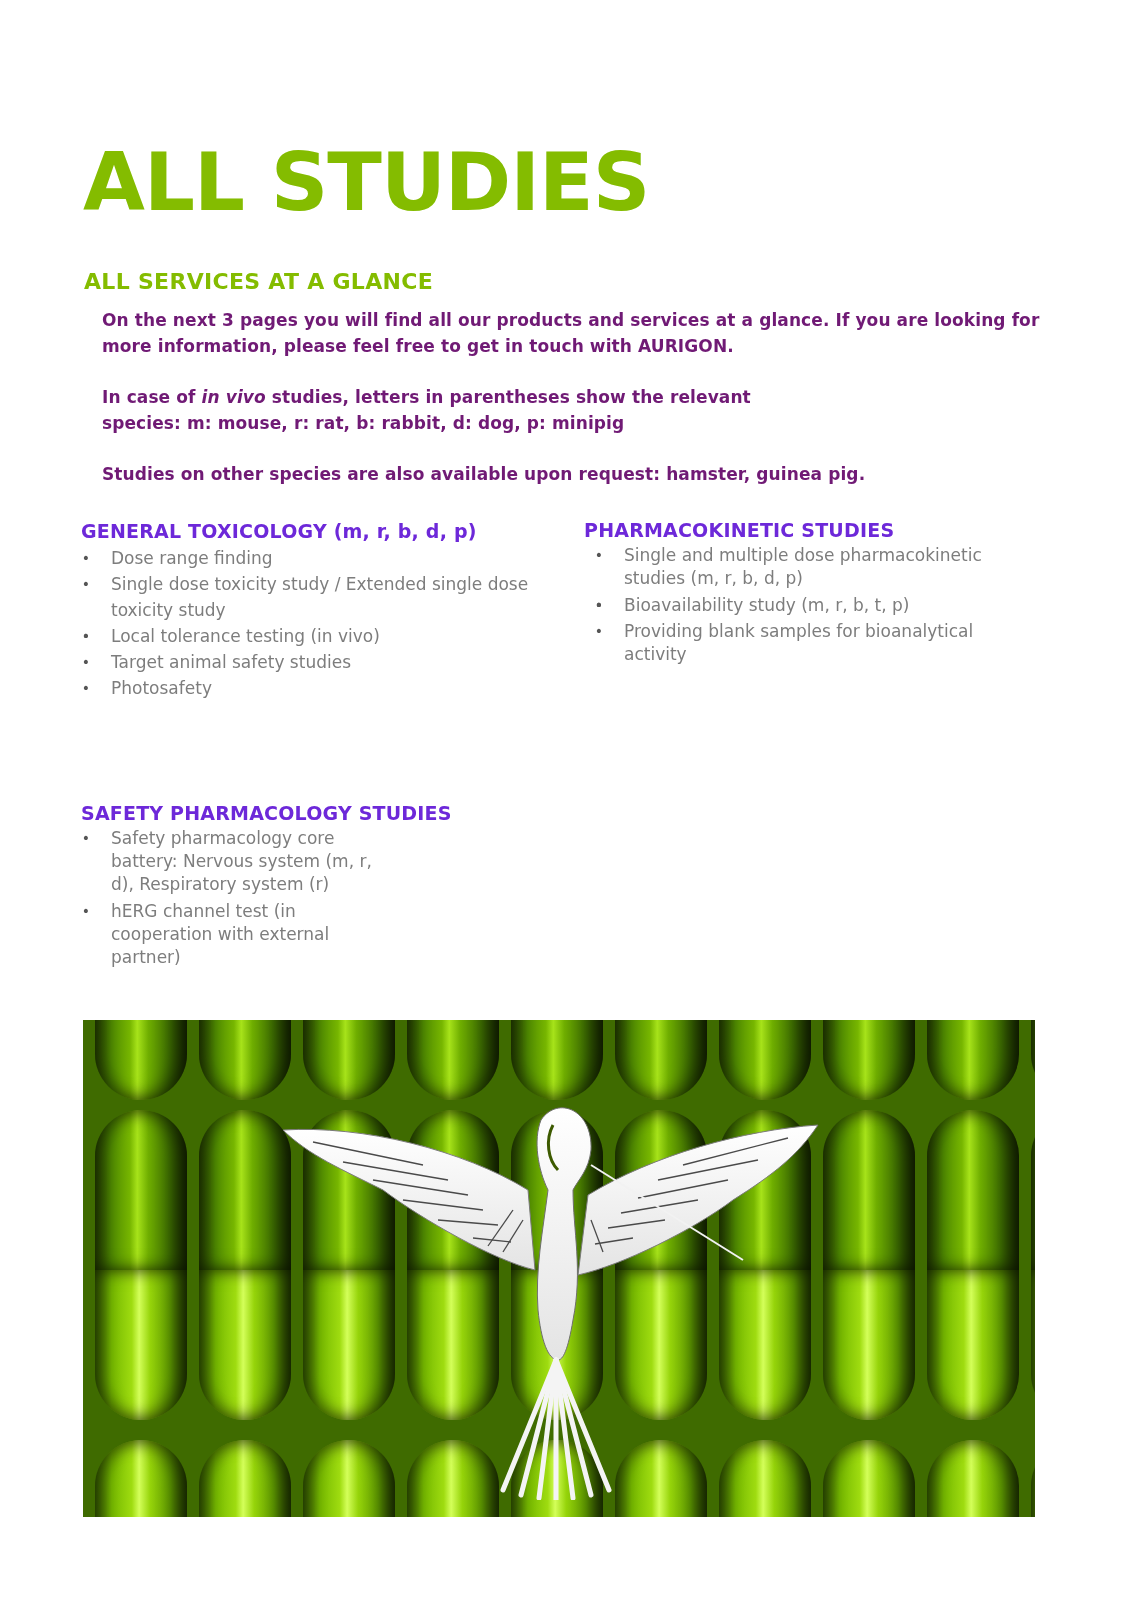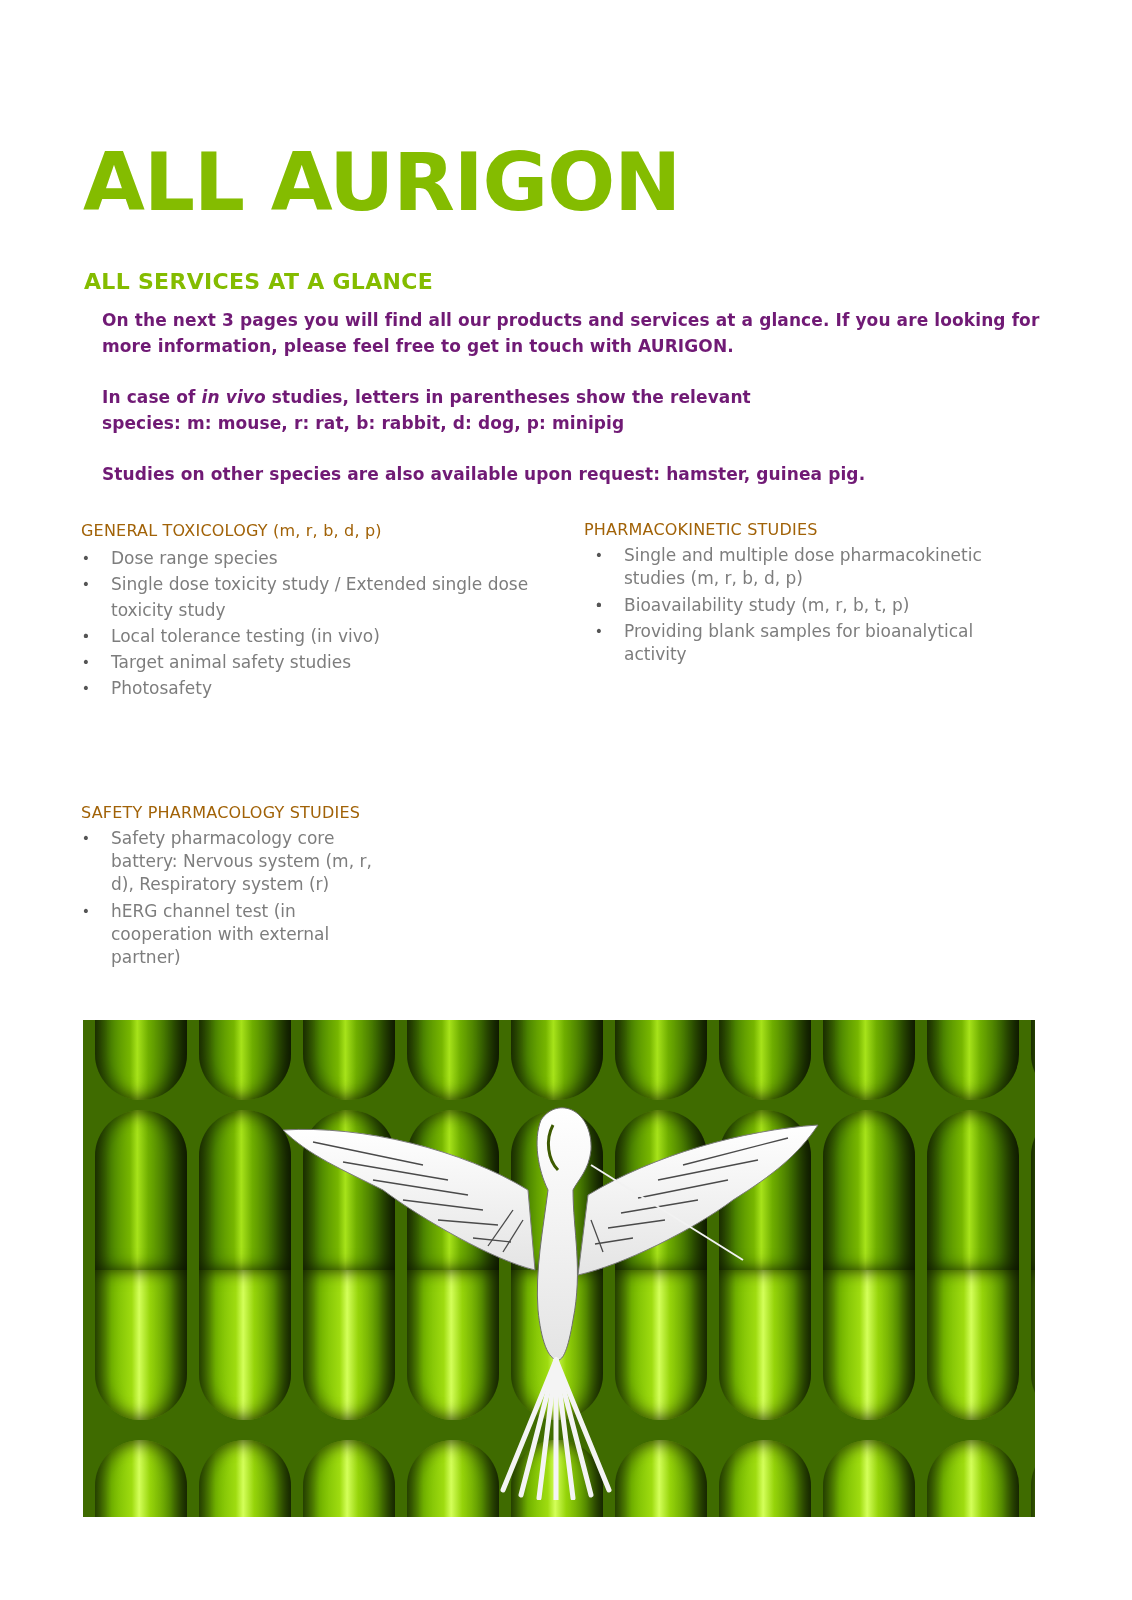--- a/index.html
+++ b/index.html
@@ -23,22 +23,22 @@
     line-height: 26px; color: #701a75; font-weight: bold;
     letter-spacing: 0.1px;
   }
   .para.p1 { top: 307px; }
   .para.p2 { top: 384px; width: 660px; }
   .para.p3 { top: 461px; }
   .para i { font-style: italic; }
 
   .section { position: absolute; }
   .section h3 {
-    font-weight: normal; font-size: 16px; line-height: 24px;
-    color: #a16207; letter-spacing: 0.2px; margin-bottom: 2px;
+    font-weight: bold; font-size: 19px; line-height: 24px;
+    color: #6d28d9; letter-spacing: 0.2px; margin-bottom: 2px;
   }
   .section ul { list-style: none; }
   .section li {
     position: relative; padding-left: 30px;
     font-size: 17px; line-height: 23px; color: #7d7d7d;
     margin-bottom: 3.5px;
   }
   .section li .bullet {
     position: absolute; left: 0; top: 0; width: 10px; text-align: center;
     color: #555; font-size: 14px;
@@ -63,31 +63,31 @@
     background: linear-gradient(90deg, #2b4a00 0%, #4f8a00 18%, #77b600 38%, #a7e31a 46%, #6fae00 58%, #3f7000 80%, #1f3600 100%);
   }
   .cap-light {
     background: linear-gradient(90deg, #3c6600 0%, #75b800 18%, #9fdc10 40%, #d4ff5a 48%, #96d40a 60%, #5e9a00 82%, #2d4d00 100%);
   }
   .bird { position: absolute; left: 190px; top: 50px; width: 560px; height: 430px; }
 </style>
 </head>
 <body>
 
-<h1 class="title">ALL AURIGON</h1>
+<h1 class="title">ALL STUDIES</h1>
 <h2 class="subtitle">ALL SERVICES AT A GLANCE</h2>
 
 <p class="para p1">On the next 3 pages you will find all our products and services at a glance. If you are looking for more information, please feel free to get in touch with AURIGON.</p>
 <p class="para p2"><span>In case of </span><i>in vivo</i><span> studies, letters in parentheses show the relevant species: m: mouse, r: rat, b: rabbit, d: dog, p: minipig</span></p>
 <p class="para p3">Studies on other species are also available upon request: hamster, guinea pig.</p>
 
 <div class="section gt">
   <h3>GENERAL TOXICOLOGY (m, r, b, d, p)</h3>
   <ul>
-    <li><span class="bullet">•</span><span>Dose range species</span></li>
+    <li><span class="bullet">•</span><span>Dose range finding</span></li>
     <li><span class="bullet">•</span><span>Single dose toxicity study / Extended single dose toxicity study</span></li>
     <li><span class="bullet">•</span></li>
     <li><span class="bullet">•</span><span>Local tolerance testing (in vivo)</span></li>
     <li><span class="bullet">•</span><span>Target animal safety studies</span></li>
     <li><span class="bullet">•</span><span>Photosafety</span></li>
   </ul>
 </div>
 
 <div class="section sp">
   <h3 style="width:420px;margin-top:20px;">SAFETY PHARMACOLOGY STUDIES</h3>

